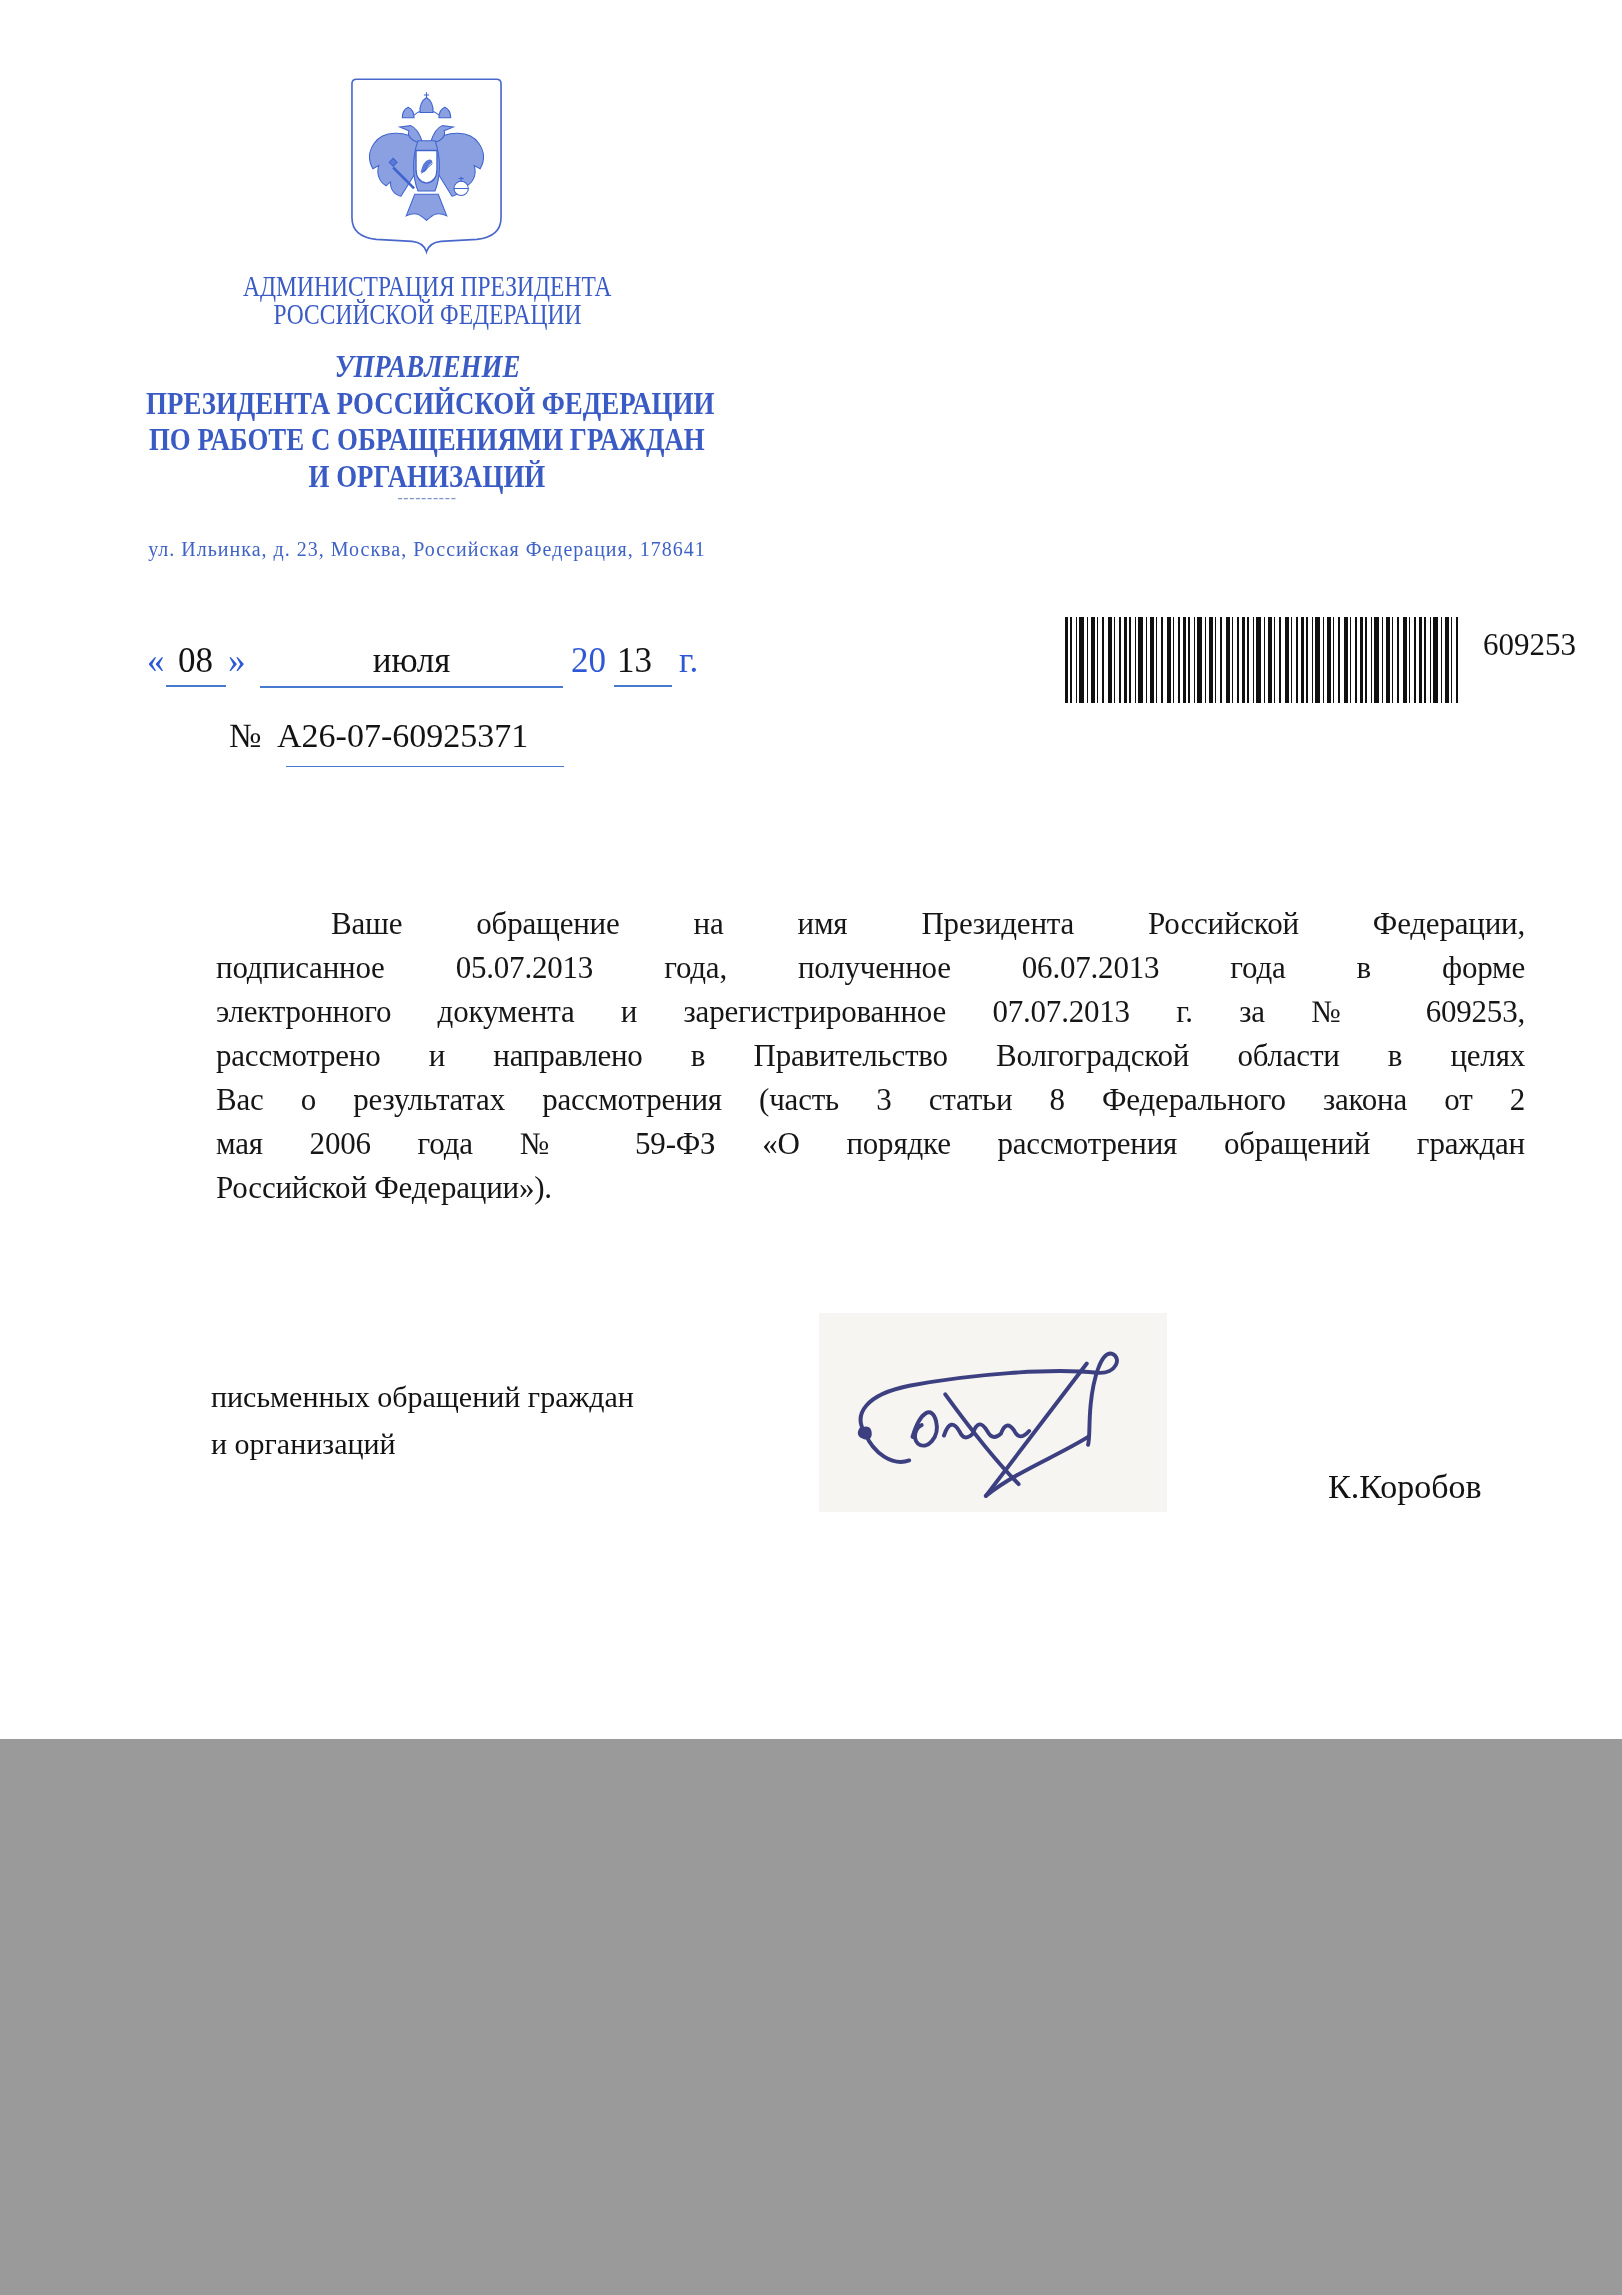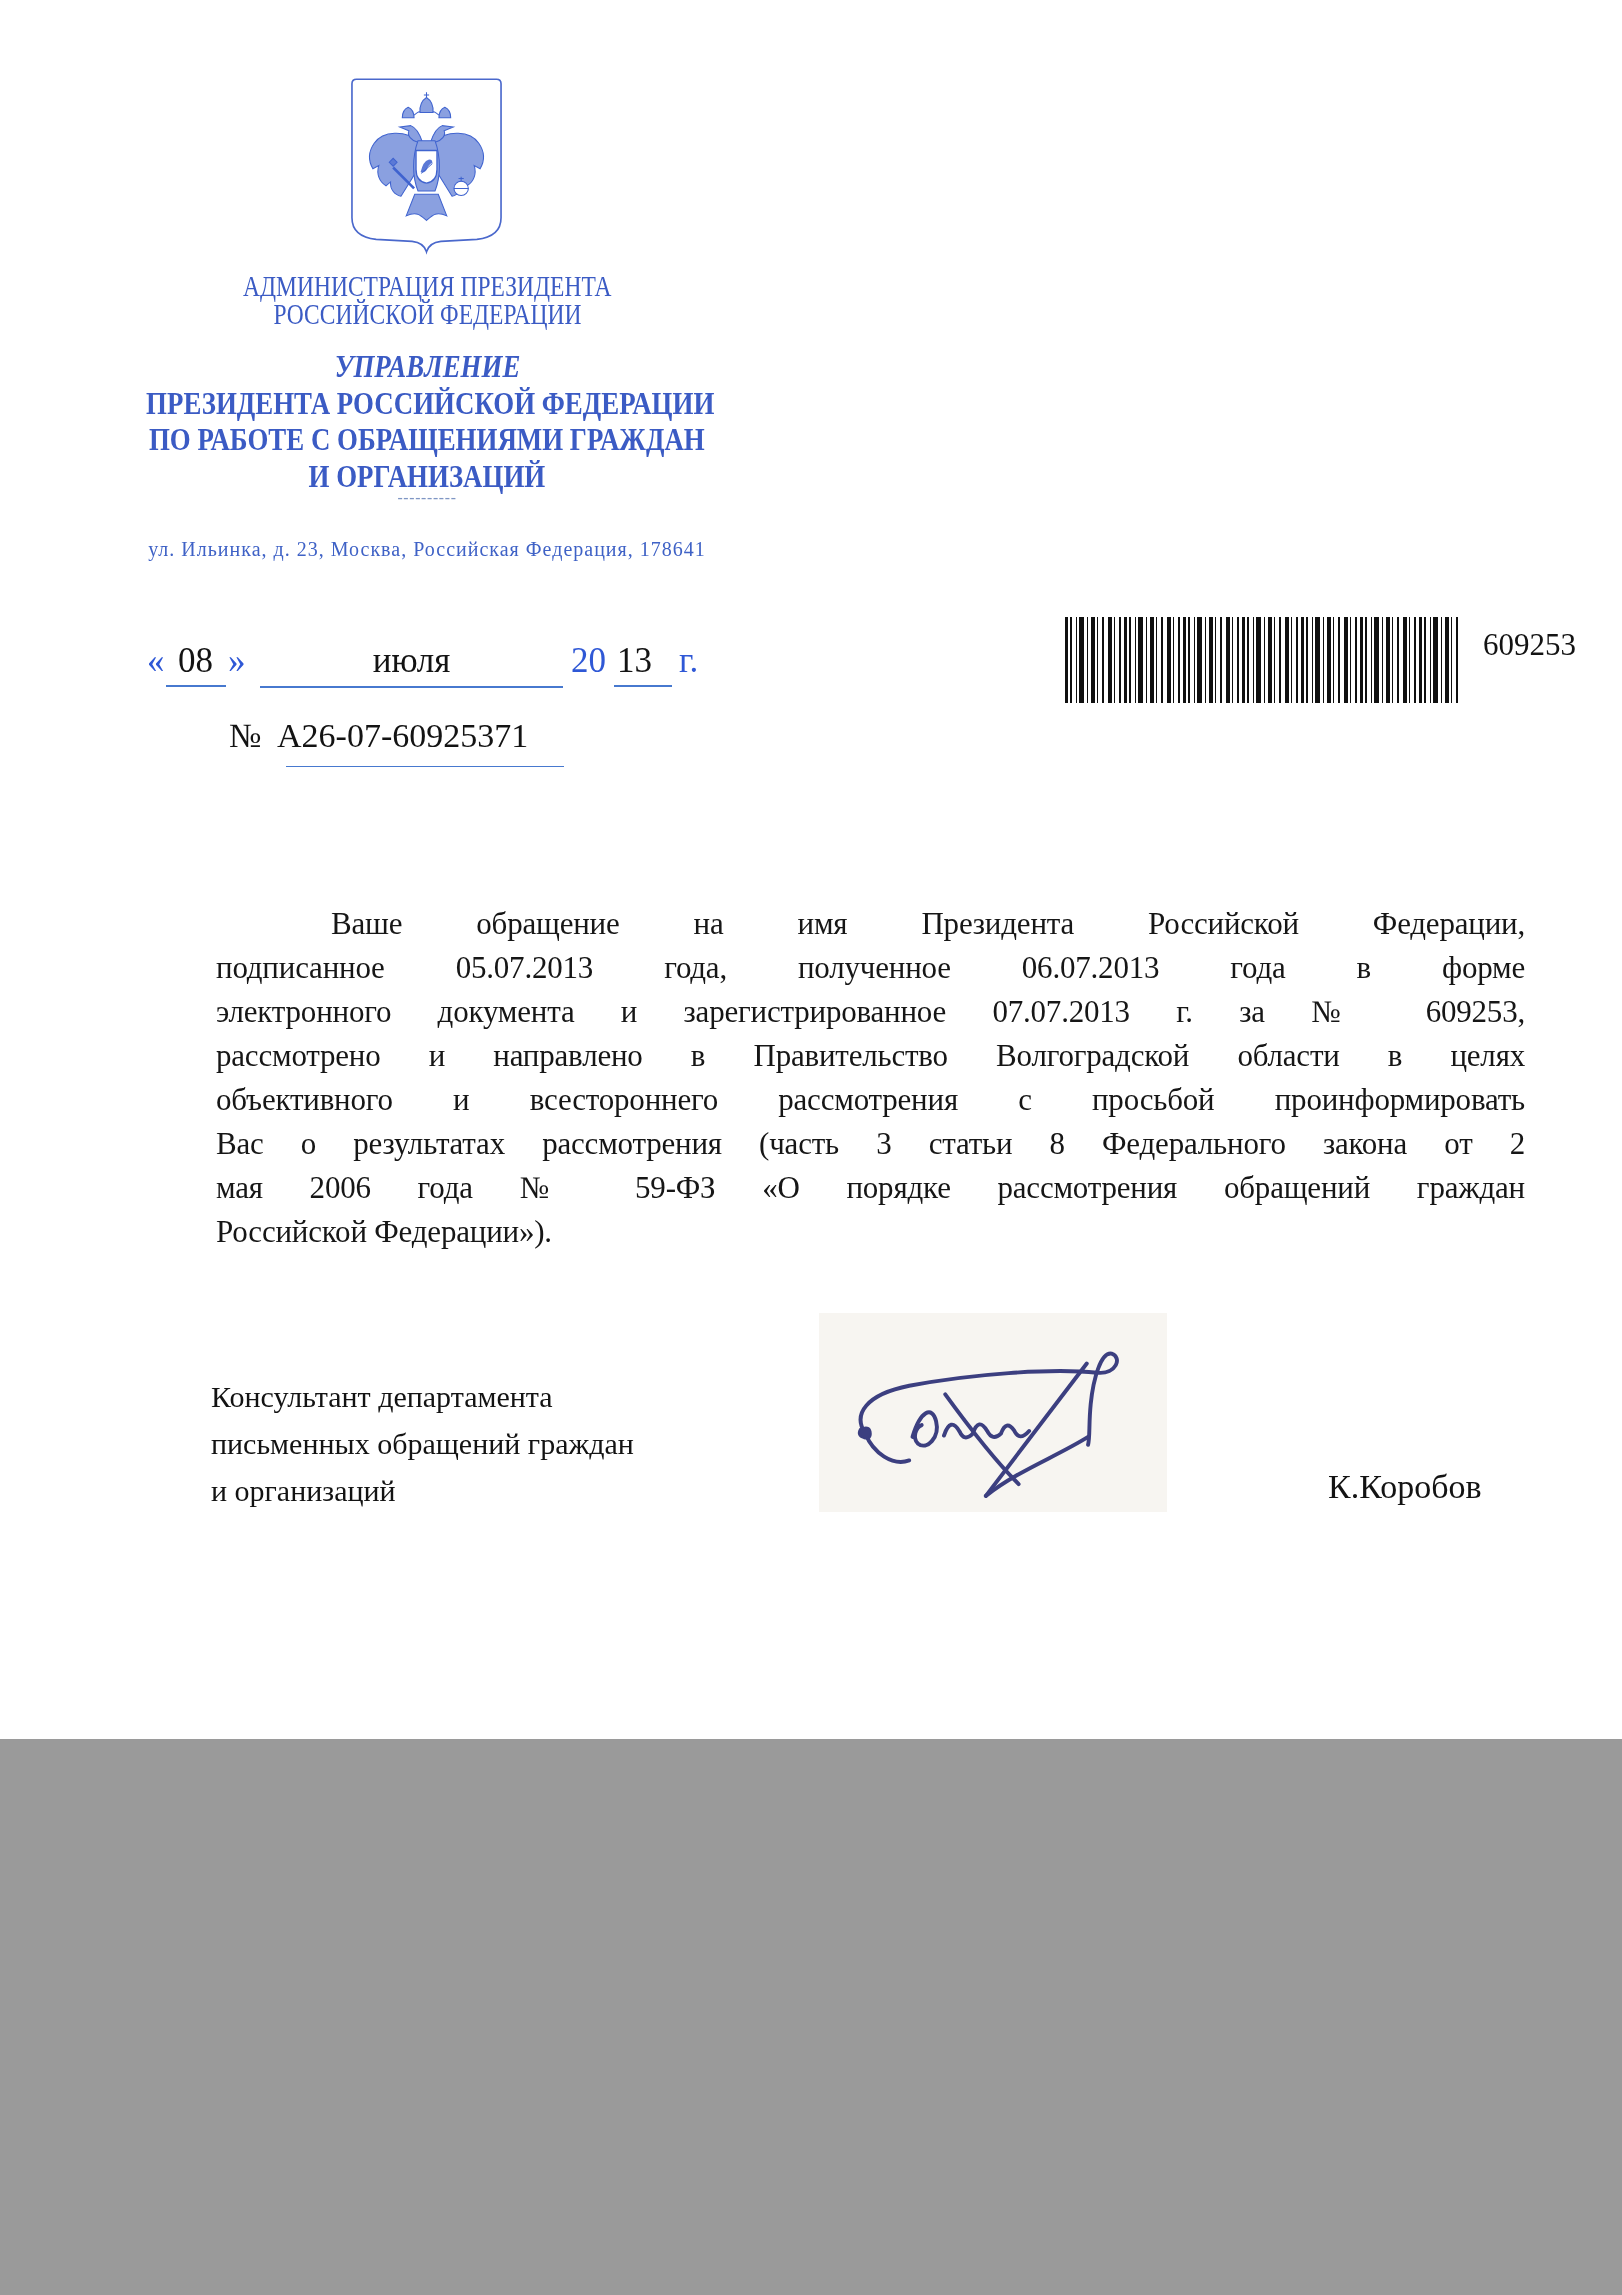--- a/index.html
+++ b/index.html
@@ -129,30 +129,28 @@
   <div class="abs u-line" style="left:286px;top:766px;width:278px;border-top-width:1.3px;"></div>
 
   <div class="abs barcode"></div>
   <div class="abs barcode-num">609253</div>
 
   <div class="abs body-block">
     <div class="j j-first">Ваше обращение на имя Президента Российской Федерации,</div>
     <div class="j">подписанное 05.07.2013 года, полученное 06.07.2013 года в форме</div>
     <div class="j">электронного документа и зарегистрированное 07.07.2013 г. за № 609253,</div>
     <div class="j">рассмотрено и направлено в Правительство Волгоградской области в целях</div>
-    <div class="j">объективного и всестороннего рассмотрения с просьбой проинформировать</div>
     <div class="j">Вас о результатах рассмотрения (часть 3 статьи 8 Федерального закона от 2</div>
     <div class="j">мая 2006 года № 59-ФЗ «О порядке рассмотрения обращений граждан</div>
     <div class="j j-last">Российской Федерации»).</div>
   </div>
 
   <div class="abs sig-patch"></div>
 
   <div class="abs sig-label">
-    <div>Консультант департамента</div>
     <div>письменных обращений граждан</div>
     <div>и организаций</div>
   </div>
 
   <div class="abs" style="left:847px;top:1332px;width:321px;height:177px;">
     <svg width="321" height="177" viewBox="0 0 490 270">
       <g fill="none" stroke="#3c3f80" stroke-width="6" stroke-linecap="round" stroke-linejoin="round">
         <path d="M28,155 C8,125 30,95 95,82 C190,64 310,55 382,62 C412,65 420,38 404,33 C388,30 376,70 372,110 C369,140 371,160 368,172"></path>
         <path d="M28,155 C40,185 70,205 95,196"></path>
         <path d="M100,160 C112,120 130,112 136,136 C142,160 122,182 108,170 C100,162 104,146 114,142"></path>

